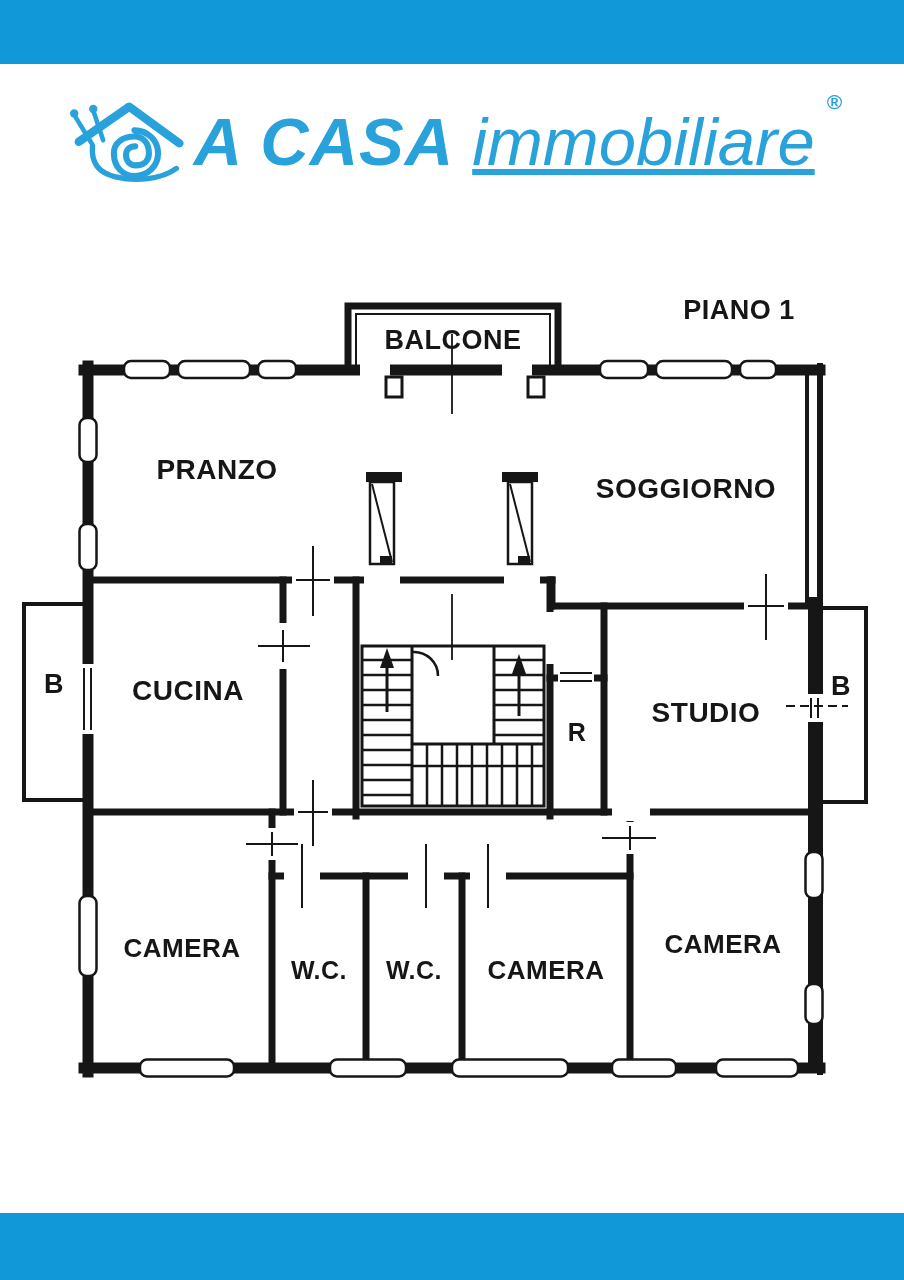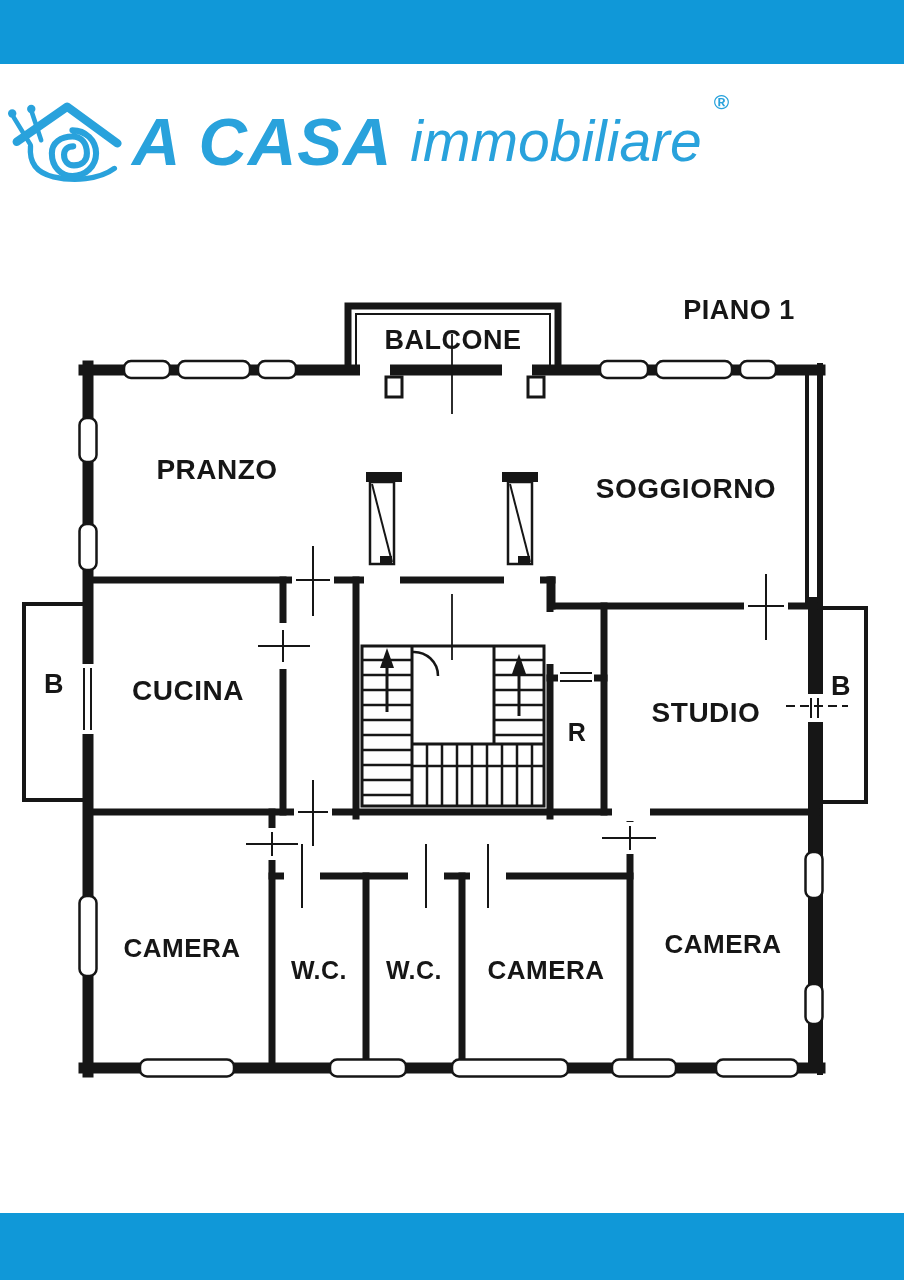--- a/index.html
+++ b/index.html
@@ -2,23 +2,23 @@
 <html><head>
 <meta charset="utf-8">
 <style>
   html,body{margin:0;padding:0;background:#ffffff;}
   #page{position:relative;width:904px;height:1280px;background:#ffffff;overflow:hidden;
         font-family:"Liberation Sans",sans-serif;}
   .bar{position:absolute;left:0;width:904px;background:#1098d8;}
   #top-bar{top:0;height:64px;}
   #bottom-bar{top:1213px;height:67px;}
   #logo{position:absolute;top:86px;left:0;width:904px;height:110px;
-        display:flex;align-items:center;gap:10px;color:#29a2dc;}
+        display:flex;align-items:center;justify-content:center;gap:10px;color:#29a2dc;}
   #logo .brand{font-size:67px;font-weight:700;font-style:italic;letter-spacing:1px;line-height:1;}
-  #logo .light{font-size:57px;font-weight:400;font-style:italic;letter-spacing:0px;line-height:1;margin-left:8px;}
+  #logo .light{font-size:67px;font-weight:400;font-style:italic;letter-spacing:0px;line-height:1;margin-left:8px;text-decoration:underline;}
   #logo .reg{font-size:21px;font-weight:700;align-self:flex-start;margin-top:4px;margin-left:2px;}
   #plan-svg{position:absolute;top:0;left:0;}
   text.room{font-family:"Liberation Sans",sans-serif;font-weight:700;fill:#161616;letter-spacing:0.5px;}
 </style>
 </head>
 <body>
 
 <div id="page">
 
   <div id="top-bar" class="bar"></div>

